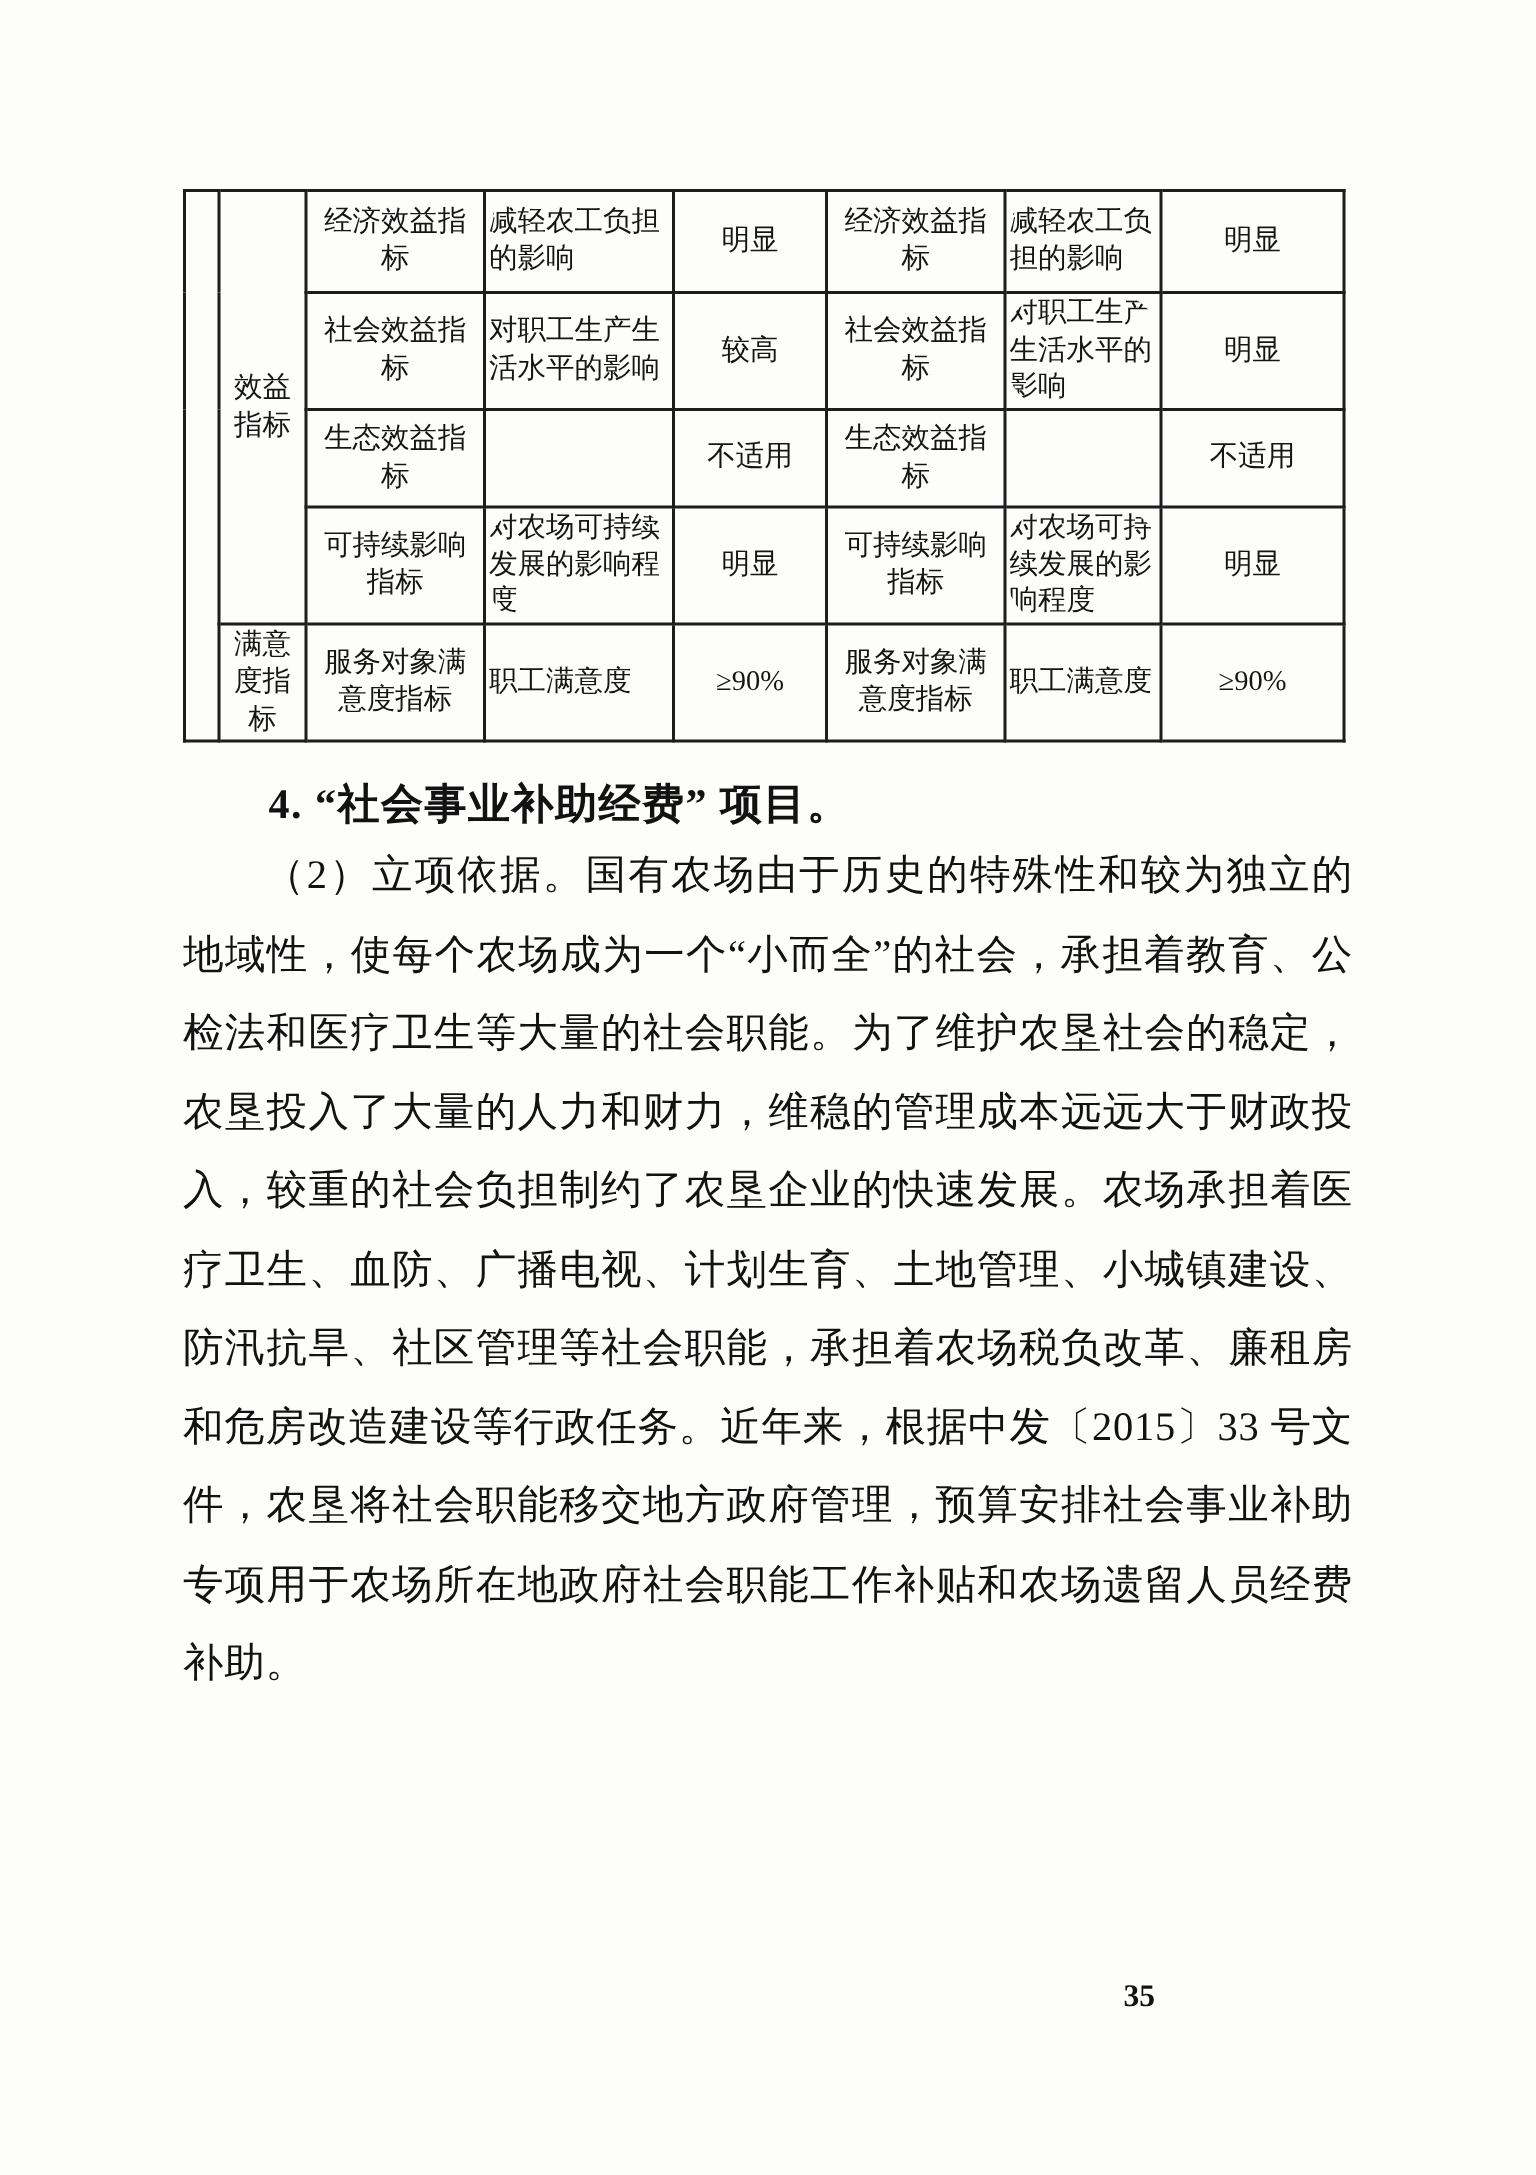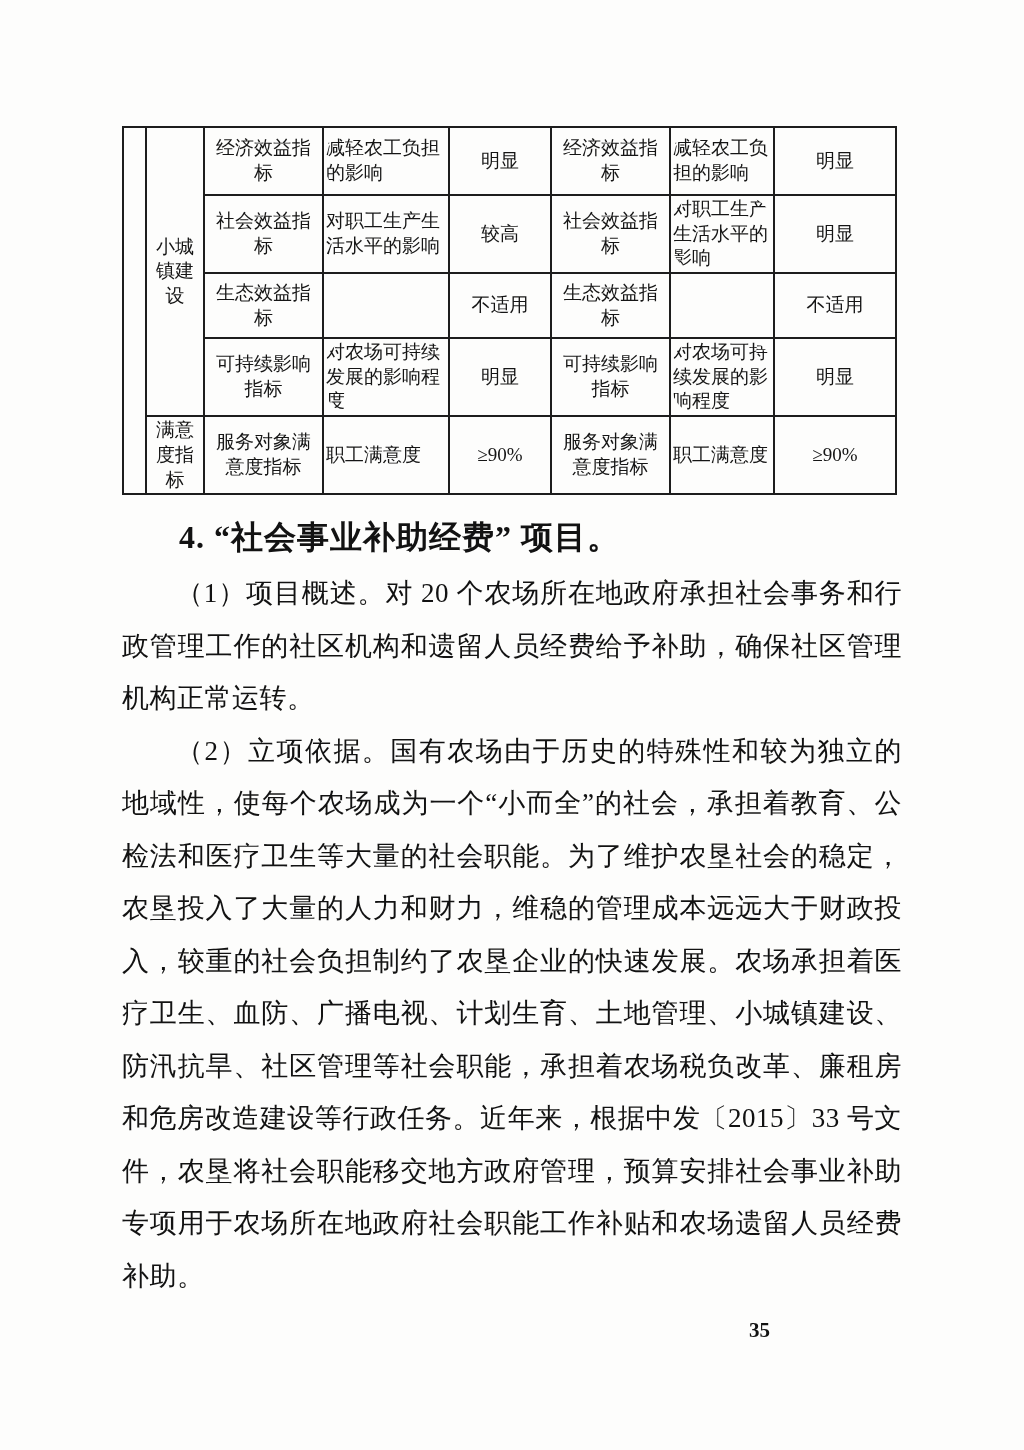--- a/index.html
+++ b/index.html
@@ -43,21 +43,21 @@
   td.cell-val     { text-align: center; margin-left: 24px; }
   tr.row-0 { height: 68px; }
   tr.row-1 { height: 75px; padding-left: 28px; }
   tr.row-2 { height: 65px; }
   tr.row-3 { height: 77px; }
   tr.row-4 { height: 72px; }
   
   .heading {
     margin: 22px 0 0 0;
     padding-left: 57px;
-    font-size: 32px;
+    font-size: 28px;
     font-weight: bold;
     line-height: 40px;
     letter-spacing: 1px;
   }
   p.body-para {
     margin: 0;
     padding: 0;
     font-size: 27px;
     line-height: 52.5px;
     text-align: justify;
@@ -85,21 +85,21 @@
         <col style="width:119px">
         <col style="width:126px">
         <col style="width:102px">
         <col style="width:119px">
         <col style="width:104px">
         <col style="width:122px">
       </colgroup>
       <tbody>
         <tr class="row-0">
           <td class="cell-empty" rowspan="5"></td>
-          <td class="cell-group" rowspan="4">小城镇建设</td>
+          <td class="cell-group" rowspan="4">效益指标</td>
           <td class="cell-name">经济效益指标</td>
           <td class="cell-desc">减轻农工负担的影响</td>
           <td class="cell-val">明显</td>
           <td class="cell-name">经济效益指标</td>
           <td class="cell-desc">减轻农工负担的影响</td>
           <td class="cell-val">明显</td>
         </tr>
         <tr class="row-1">
           <td class="cell-name">社会效益指标</td>
           <td class="cell-desc">对职工生产生活水平的影响</td>
@@ -131,18 +131,17 @@
           <td class="cell-val">≥90%</td>
           <td class="cell-name">服务对象满意度指标</td>
           <td class="cell-desc">职工满意度</td>
           <td class="cell-val">≥90%</td>
         </tr>
       </tbody>
     </table>
 
     <h3 class="heading">4. “社会事业补助经费” 项目。</h3>
 
-    <p class="body-para first">（1）项目概述。对 20 个农场所在地政府承担社会事务和行政管理工作的社区机构和遗留人员经费给予补助，确保社区管理机构正常运转。</p>
     <p class="body-para">（2）立项依据。国有农场由于历史的特殊性和较为独立的地域性，使每个农场成为一个“小而全”的社会，承担着教育、公检法和医疗卫生等大量的社会职能。为了维护农垦社会的稳定，农垦投入了大量的人力和财力，维稳的管理成本远远大于财政投入，较重的社会负担制约了农垦企业的快速发展。农场承担着医疗卫生、血防、广播电视、计划生育、土地管理、小城镇建设、防汛抗旱、社区管理等社会职能，承担着农场税负改革、廉租房和危房改造建设等行政任务。近年来，根据中发〔2015〕33 号文件，农垦将社会职能移交地方政府管理，预算安排社会事业补助专项用于农场所在地政府社会职能工作补贴和农场遗留人员经费补助。</p>
   </div>
 
   <div class="page-number">35</div>
 </div>
 
 </body></html>

